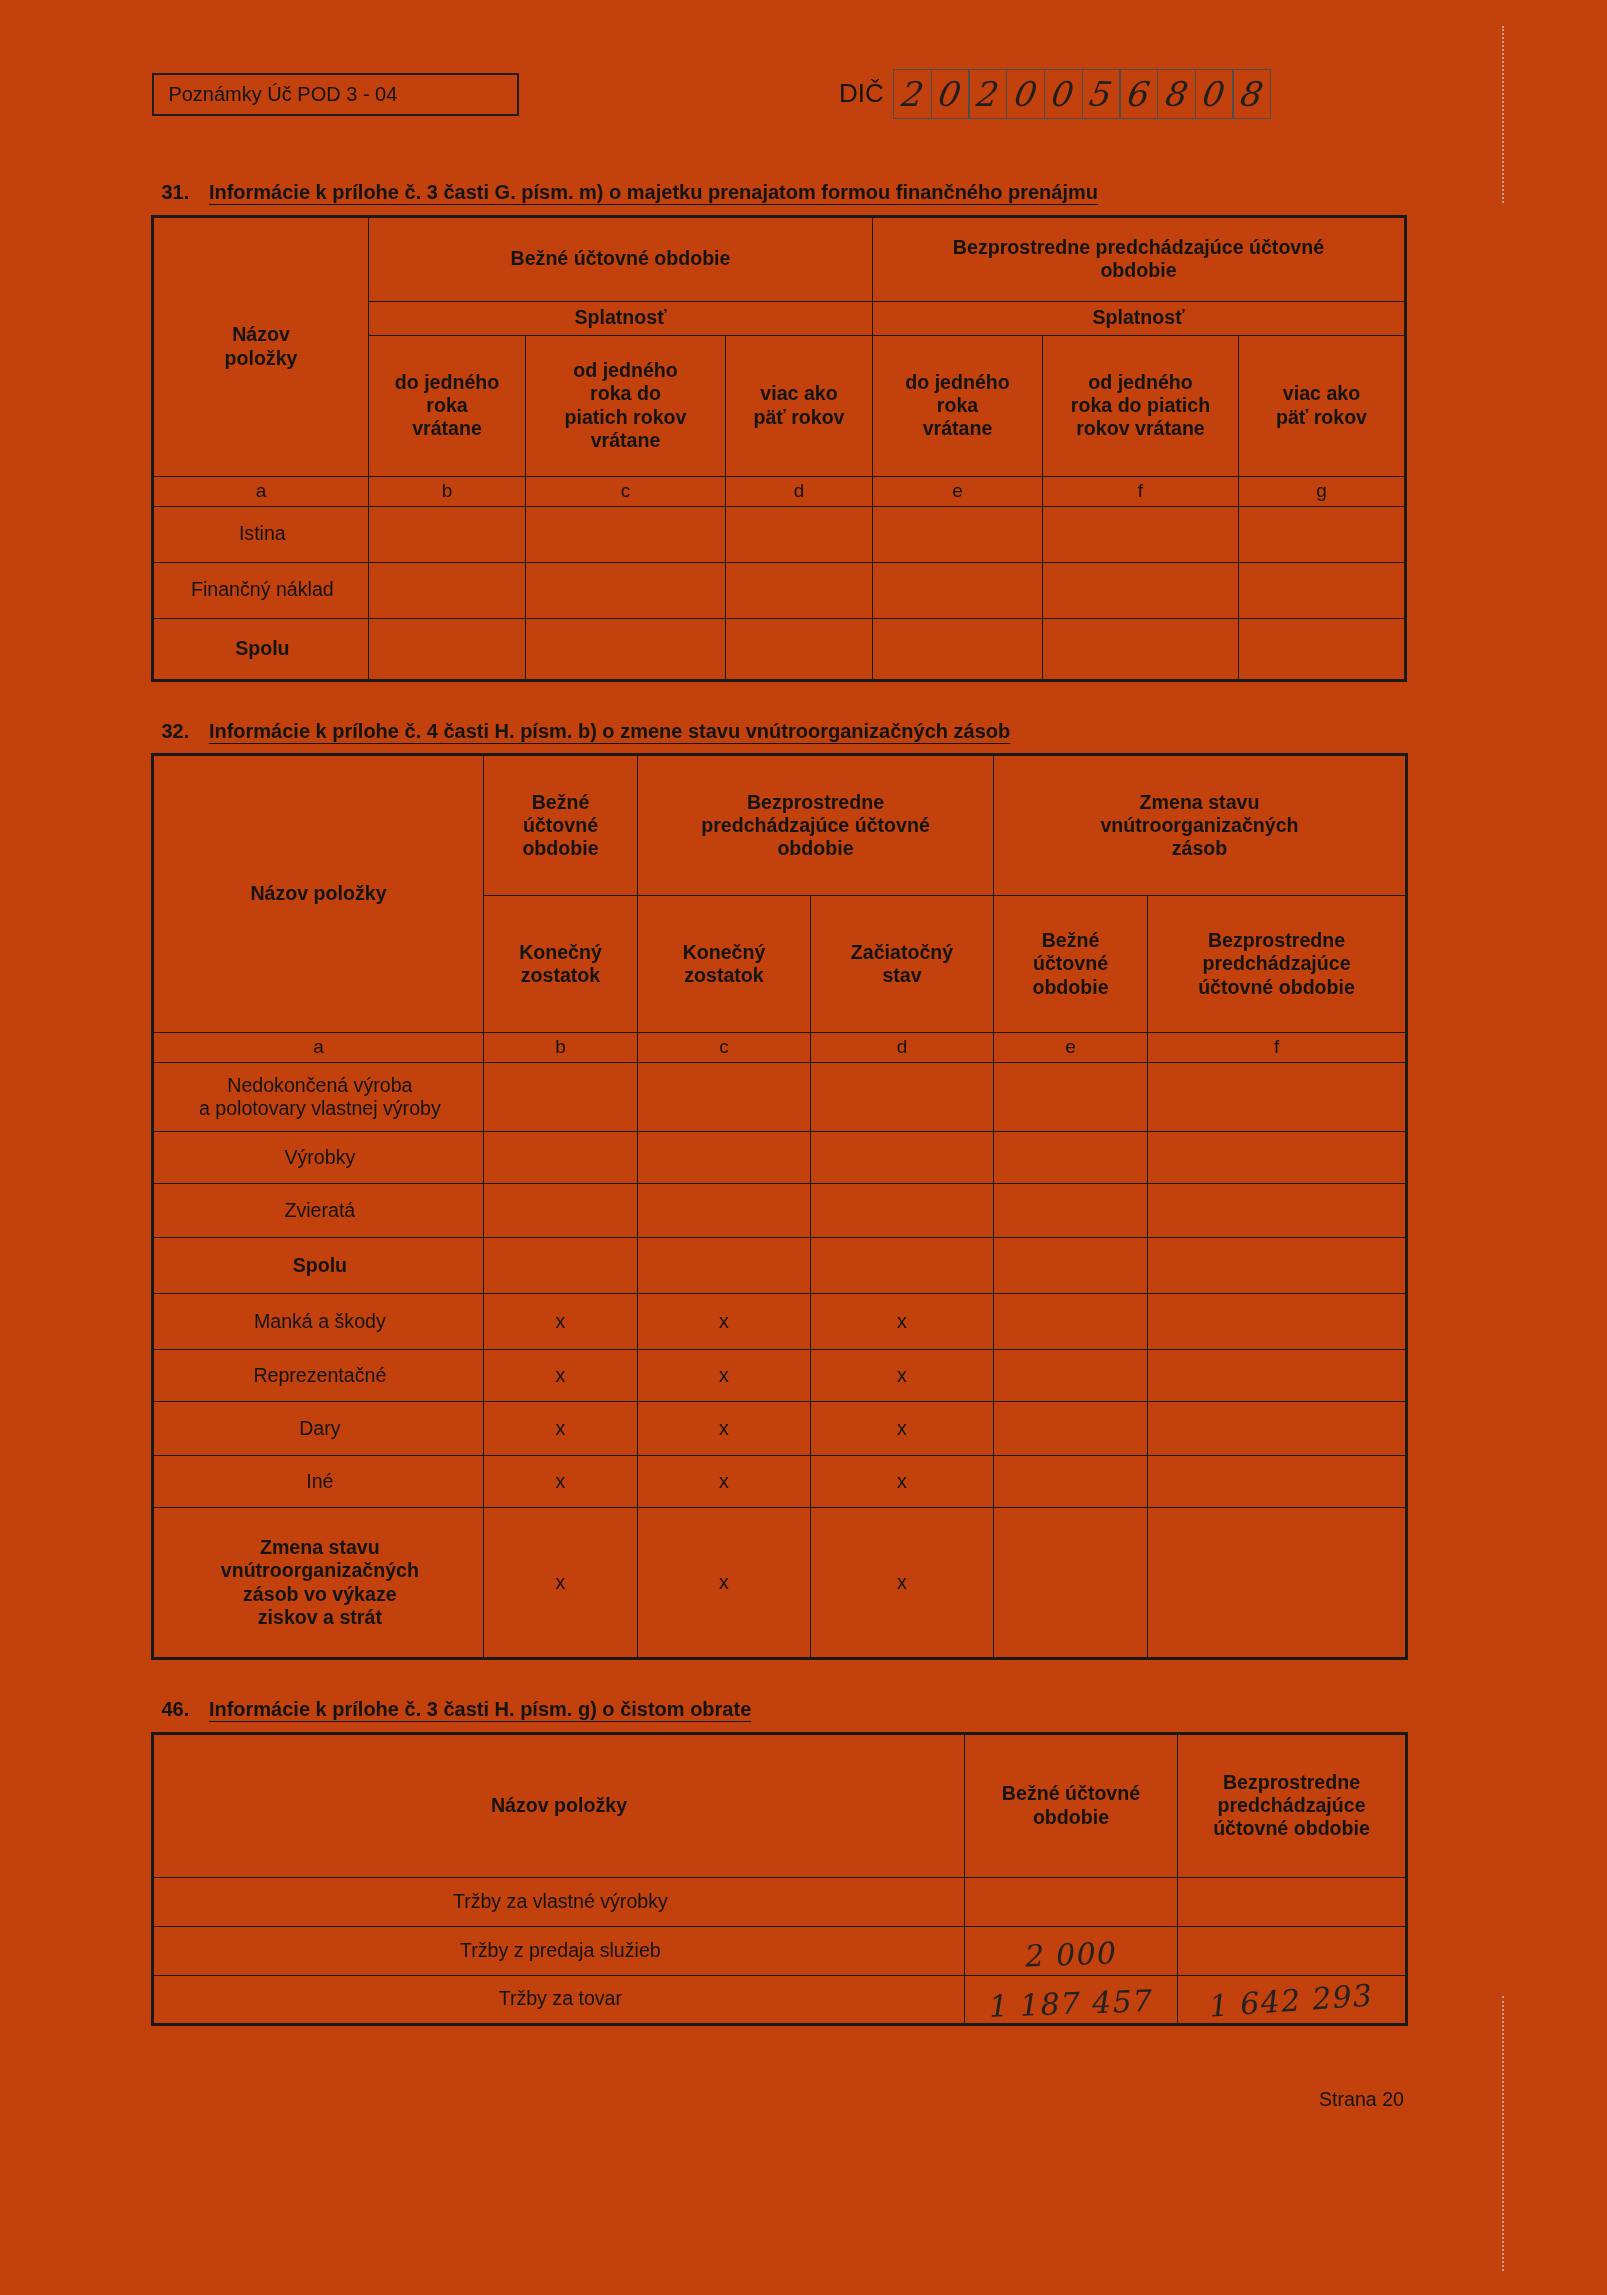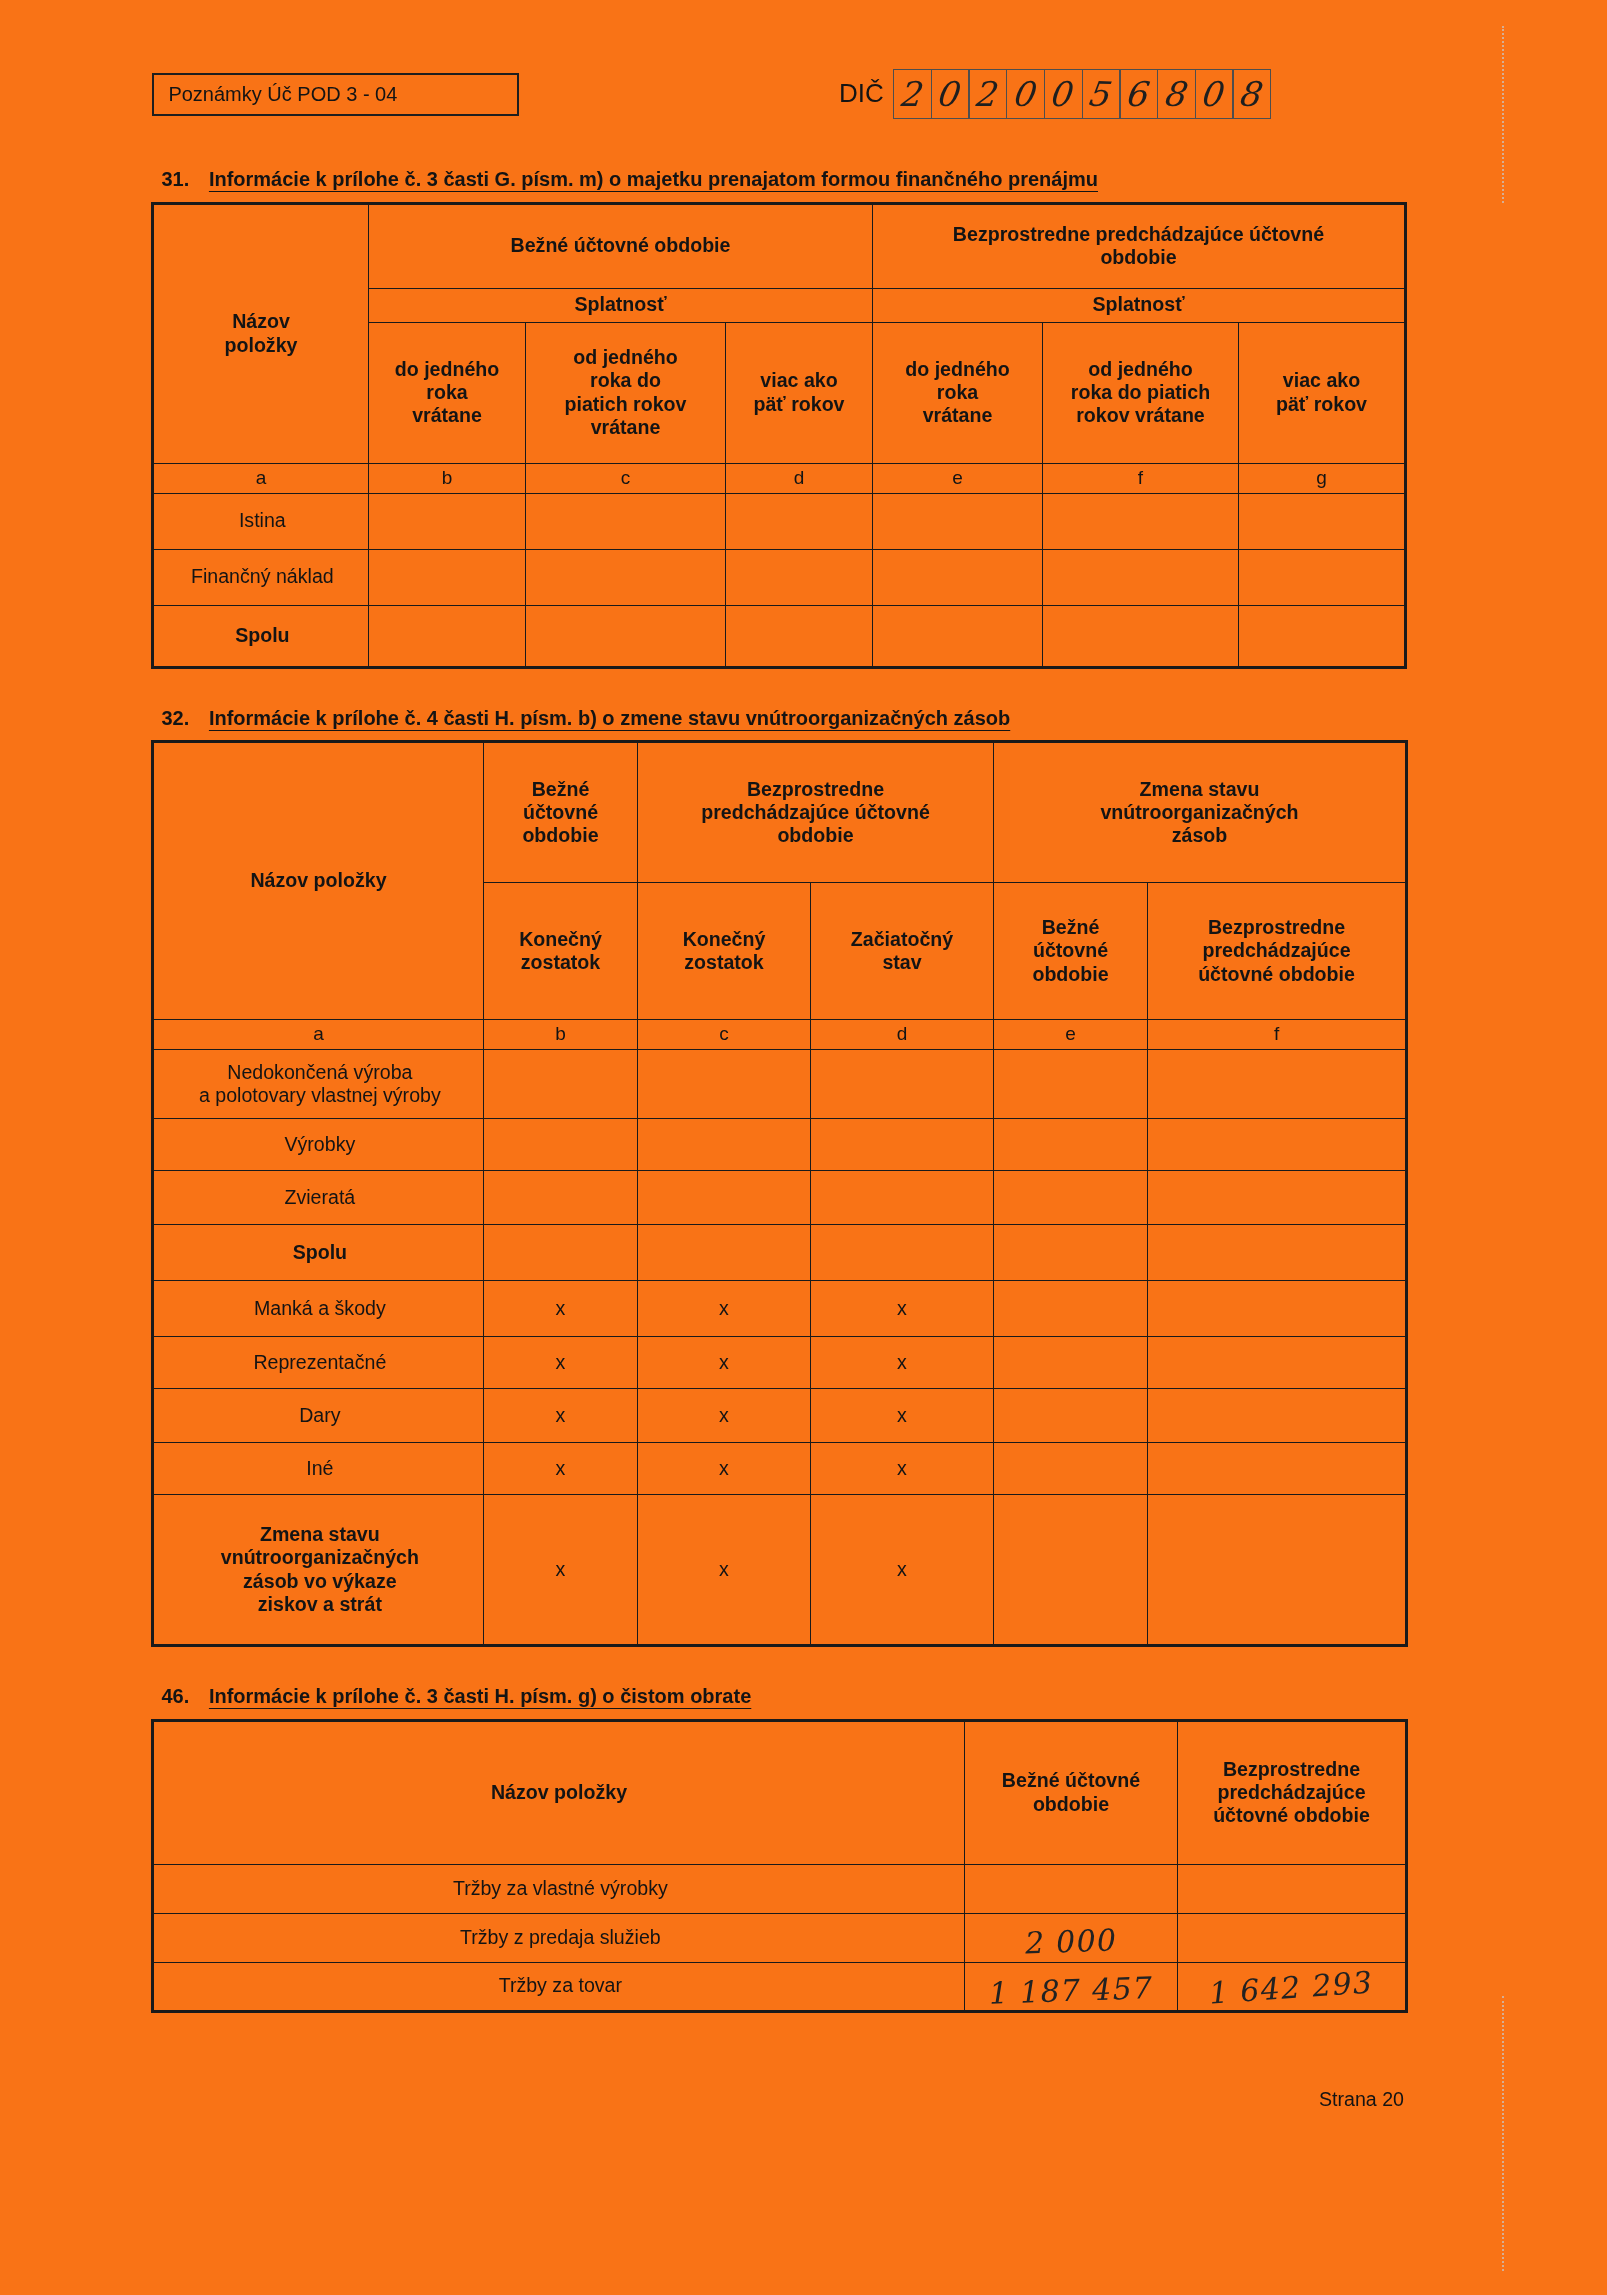--- a/index.html
+++ b/index.html
@@ -1,20 +1,20 @@
 <!DOCTYPE html>
 <html style="font-size:10.5px"><head>
 <meta charset="utf-8">
 <style>
   html,body { margin:0; padding:0; background:#fcfcfc; }
   .page {
     position:relative;
     width:1608px;
     height:2295px;
-    background:#f97316;
+    background:#c2410c;
     font-family:"Liberation Sans", sans-serif;
     color:#141414;
     overflow:hidden;
   }
 
   
   .form-box {
     position:absolute; left:152px; top:73px;
     width:367px; height:43px;
     border:2px solid #1e1e1e;
@@ -42,21 +42,21 @@
     font-size:34px;
     color:#1f1f1f;
     transform:skewX(-8deg);
   }
   .dic-cell:nth-child(even) .hw-digit { transform:skewX(-8deg) rotate(2deg); }
 
   
   .content { position:absolute; left:151px; top:168px; width:1253px; }
 
   .heading { font-size:20px; font-weight:bold; margin:38px 0 10.5px 10.5px; white-space:nowrap; }
-  .heading.first { margin-top:0; }
+  .heading.first { margin-top:13px; }
   .heading .num { display:inline-block; margin-right:19.6px; }
   .heading .txt { text-decoration:underline; text-underline-offset:4.6px; text-decoration-thickness:1.3px; }
 
   table {
     border-collapse:collapse;
     table-layout:fixed;
     width:1253px;
     border:3.3px solid #1a1a1a;
   }
   td {

